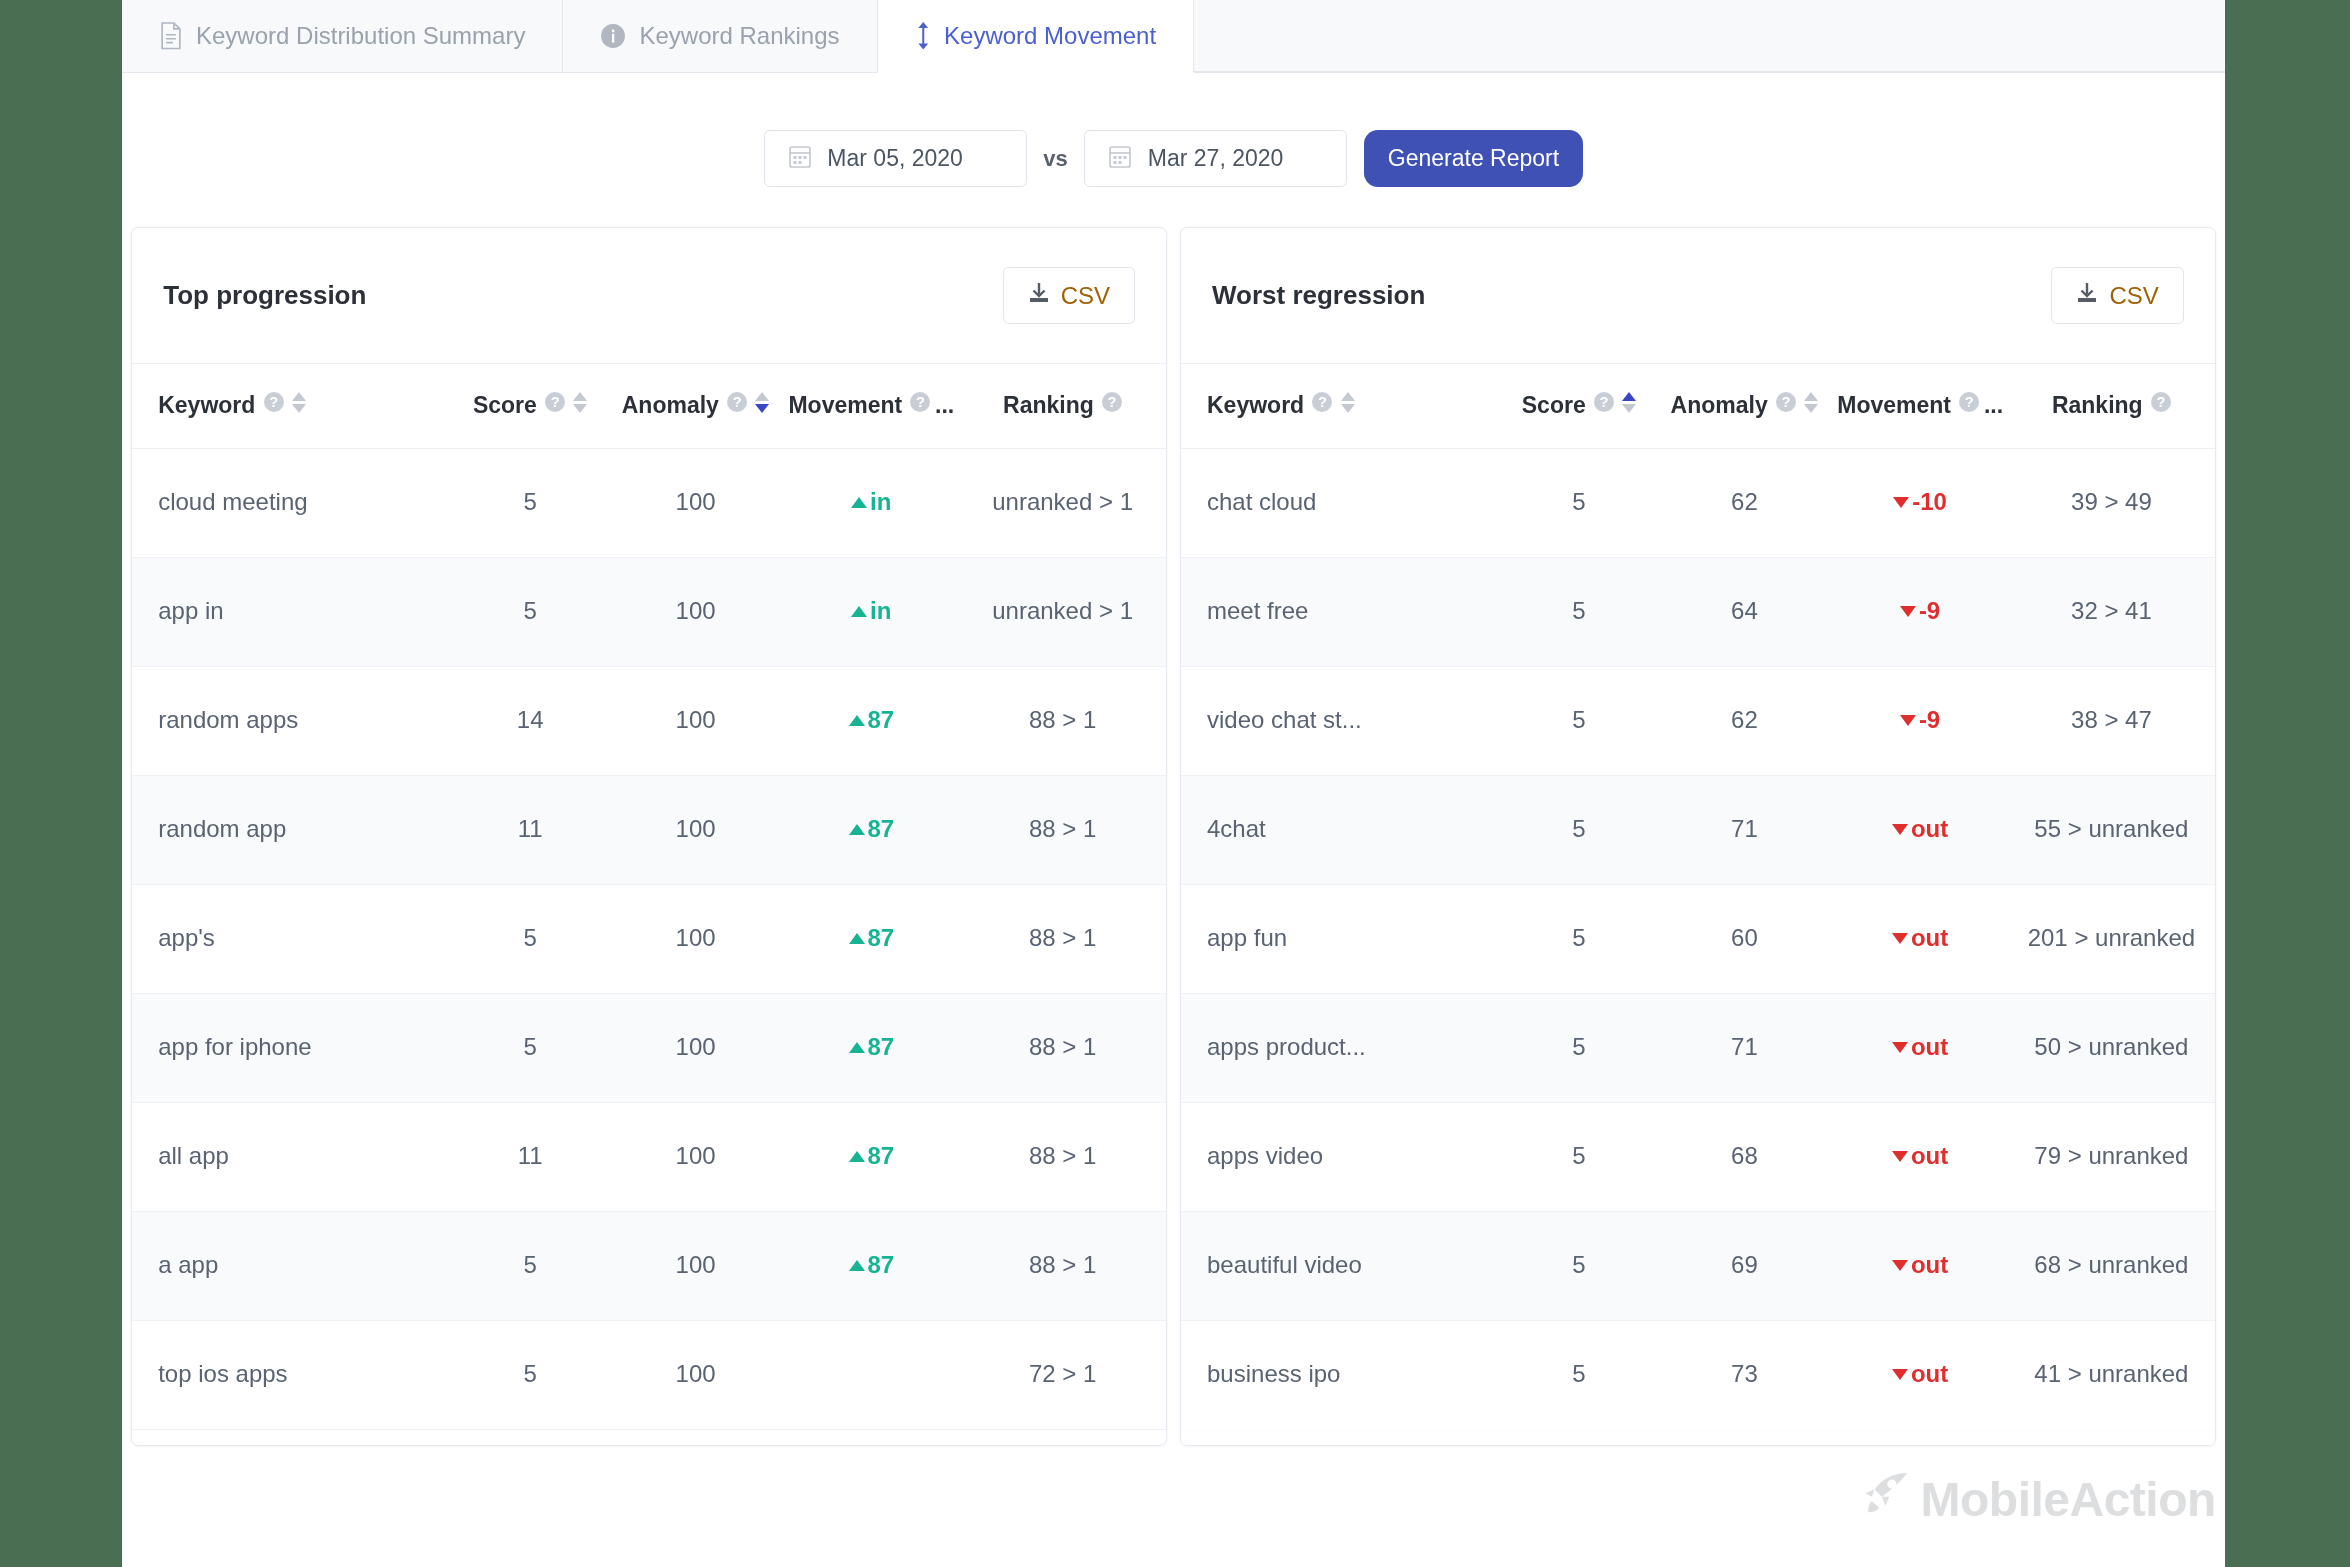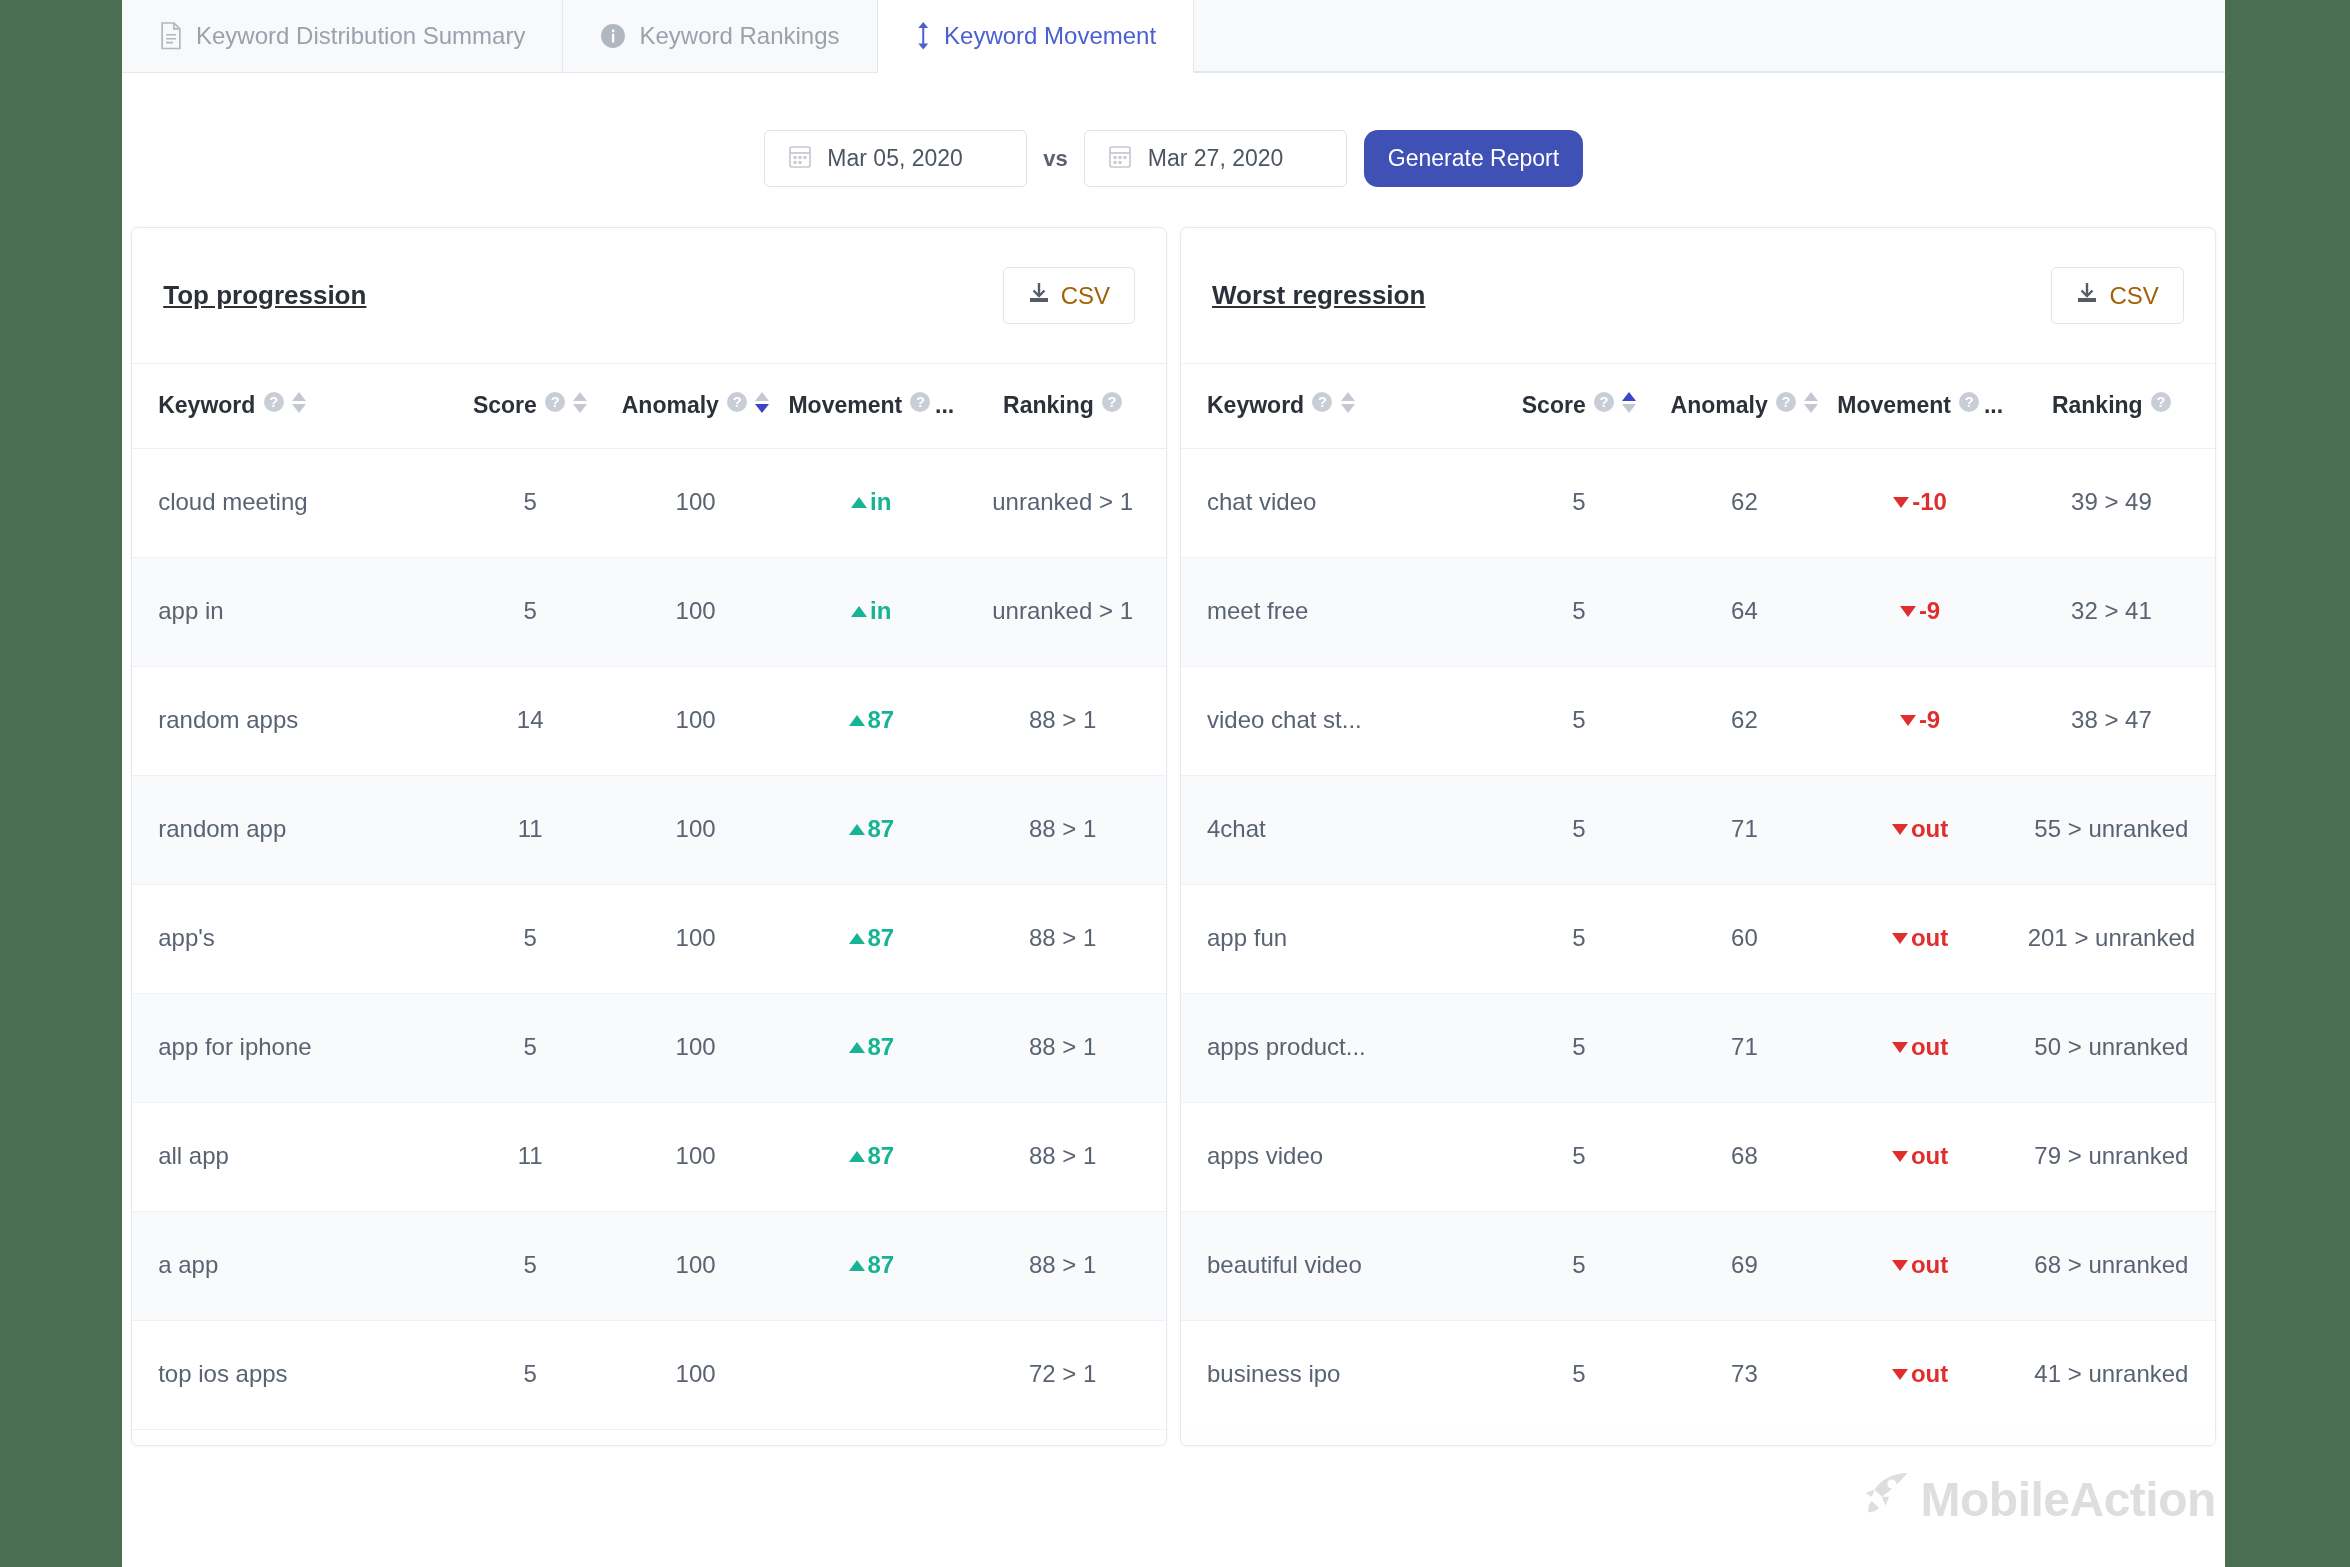--- a/index.html
+++ b/index.html
@@ -105,21 +105,21 @@
     position: relative;
   }
   .panel-head {
     display: flex;
     align-items: center;
     justify-content: space-between;
     height: 136px;
     padding: 0 31px;
     border-bottom: 0.9px solid #eceff4;
   }
-  .panel-title { font-size: 26px; font-weight: 700; color: #2c3038; text-decoration: underline; }
+  .panel-title { font-size: 26px; font-weight: 700; color: #2c3038; }
   .csvbtn {
     display: flex;
     align-items: center;
     gap: 11px;
     height: 57px;
     padding: 0 24px;
     border: 0.9px solid #e1e5ec;
     border-radius: 5.5px;
     background: #fff;
     font-size: 24px;
@@ -493,21 +493,21 @@
             <th>
               <div class="th-inner ctr">
                 <span>Ranking</span>
                 <span class="qmark">?</span>
               </div>
             </th>
           </tr>
         </thead>
         <tbody>
             <tr>
-              <td class="kw">chat video</td>
+              <td class="kw">chat cloud</td>
               <td>5</td>
               <td>62</td>
               <td><span class="mv down"><span class="arrow"></span>-10</span></td>
               <td>39 &gt; 49</td>
             </tr>
             <tr>
               <td class="kw">meet free</td>
               <td>5</td>
               <td>64</td>
               <td><span class="mv down"><span class="arrow"></span>-9</span></td>

